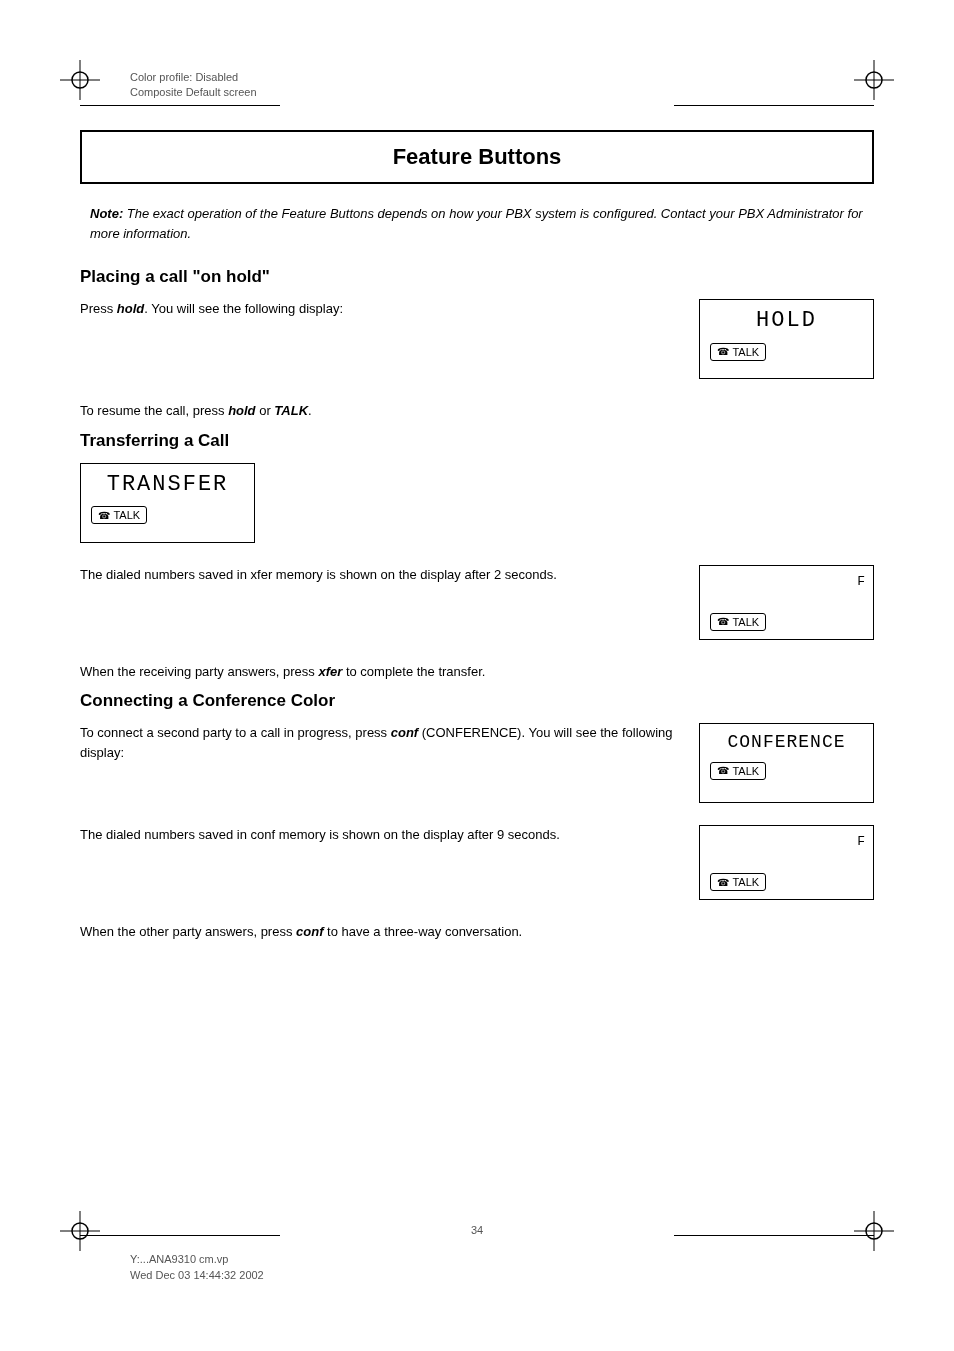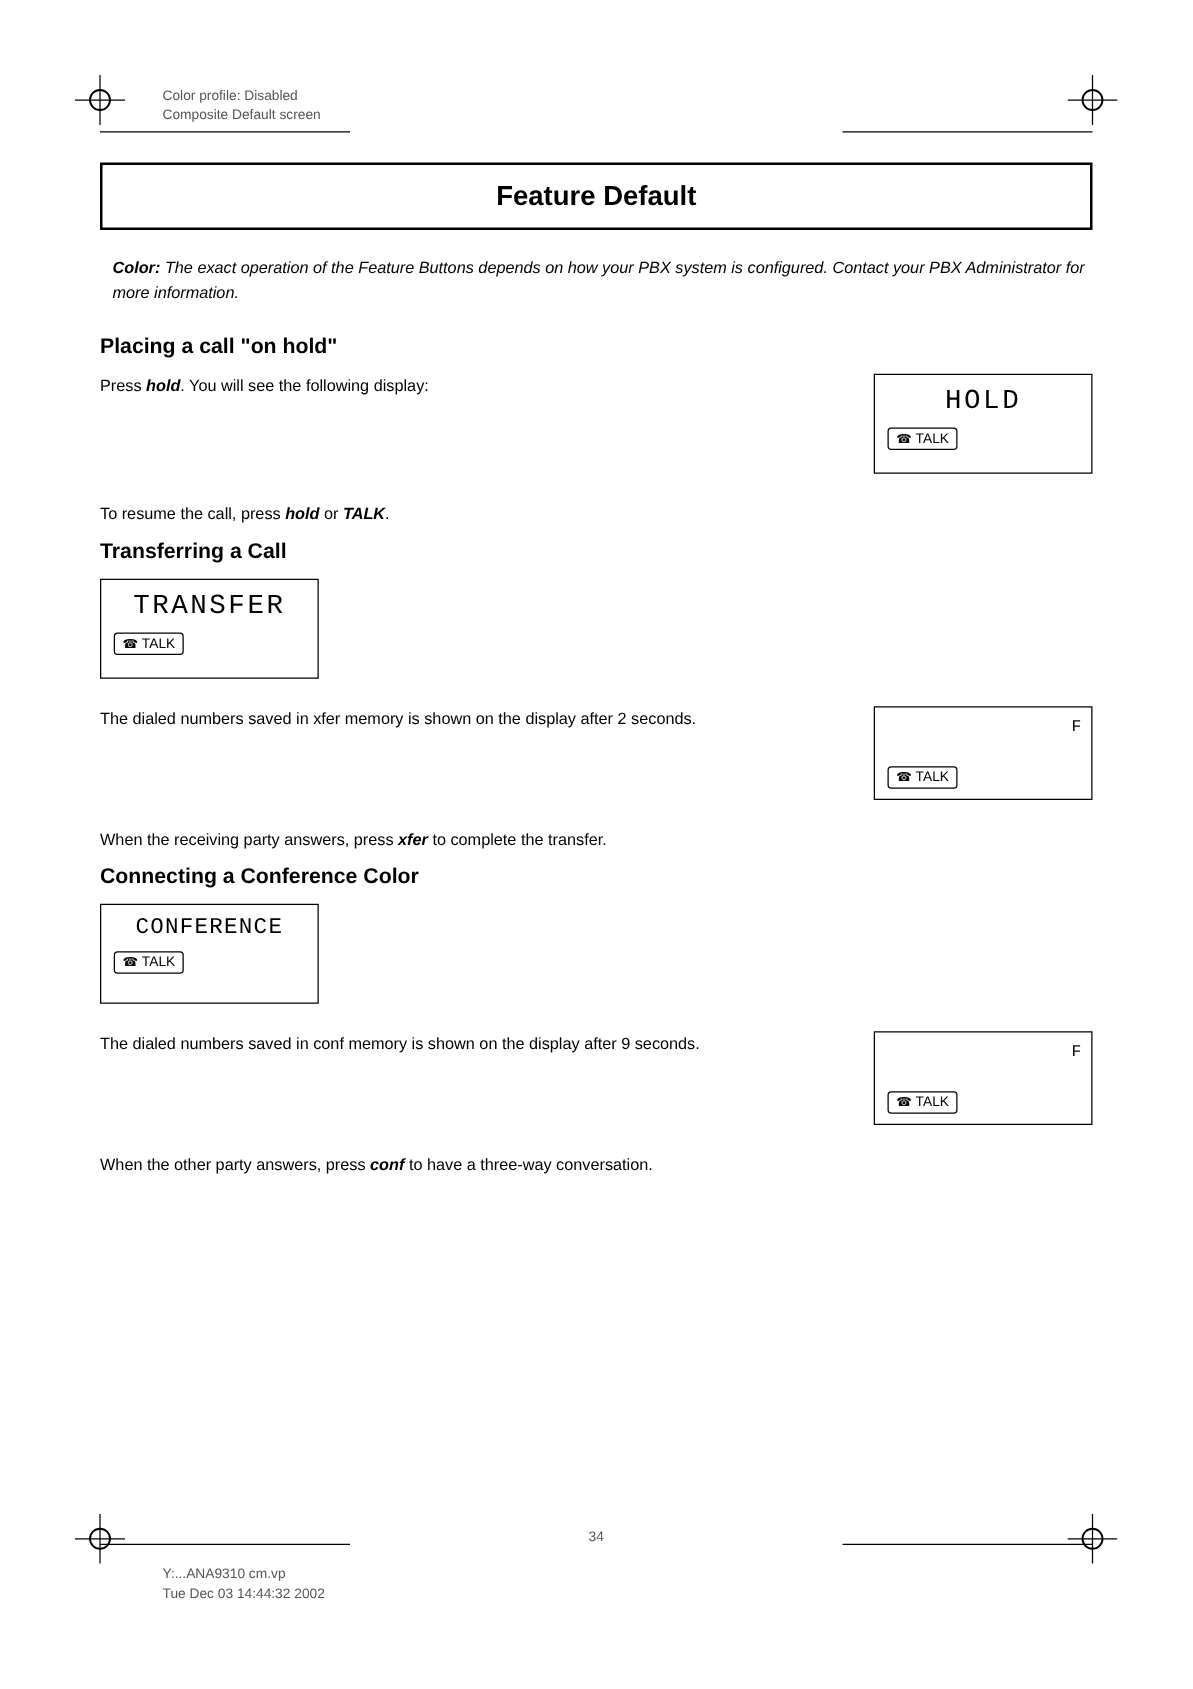--- a/index.html
+++ b/index.html
@@ -263,26 +263,26 @@
   <div class="rule-bottom-right"></div>
 
   <div class="meta-info">
     <div>Color profile: Disabled</div>
     <div>Composite  Default screen</div>
   </div>
 
   <div class="content">
 
     <div class="page-title-section">
-      <span class="page-title">Feature Default</span>
+      <span class="page-title">Feature Buttons</span>
     </div>
 
     <div class="note-block">
       <p>
-        <span class="note-label">Color:</span>
+        <span class="note-label">Note:</span>
         <span>The exact operation of the Feature Buttons depends on how your PBX system is configured. Contact your PBX Administrator for more information.</span>
       </p>
     </div>
 
     <div class="section-group">
       <div class="section-header">Placing a call "on hold"</div>
       <div class="section-row">
         <div class="section-text">
           <p>
             Press <span class="bold-italic">hold</span>. You will see the following display:
@@ -338,20 +338,25 @@
             When the receiving party answers, press <span class="bold-italic">xfer</span> to complete the transfer.
           </p>
         </div>
         <div class="section-display" style="width:175px;"></div>
       </div>
     </div>
 
     <div class="section-group">
       <div class="section-header">Connecting a Conference Color</div>
       <div class="section-row">
+        <div class="section-text">
+          <p>
+            To connect a second party to a call in progress, press <span class="bold-italic">conf</span> (CONFERENCE). You will see the following display:
+          </p>
+        </div>
         <div class="section-display">
           <div class="display-box">
             <span class="display-text" style="font-size:18px; letter-spacing:1px;">CONFERENCE</span>
             <div class="talk-button">
               <span class="talk-icon">☎</span>
               <span>TALK</span>
             </div>
           </div>
         </div>
       </div>
@@ -380,16 +385,16 @@
         <div class="section-display" style="width:175px;"></div>
       </div>
     </div>
 
   </div>
 
   <div class="page-sub-number">34</div>
 
   <div class="footer-meta">
     <div>Y:...ANA9310 cm.vp</div>
-    <div>Tue Dec 03 14:44:32 2002</div>
+    <div>Wed Dec 03 14:44:32 2002</div>
   </div>
 
 </div>
 
 </body></html>

